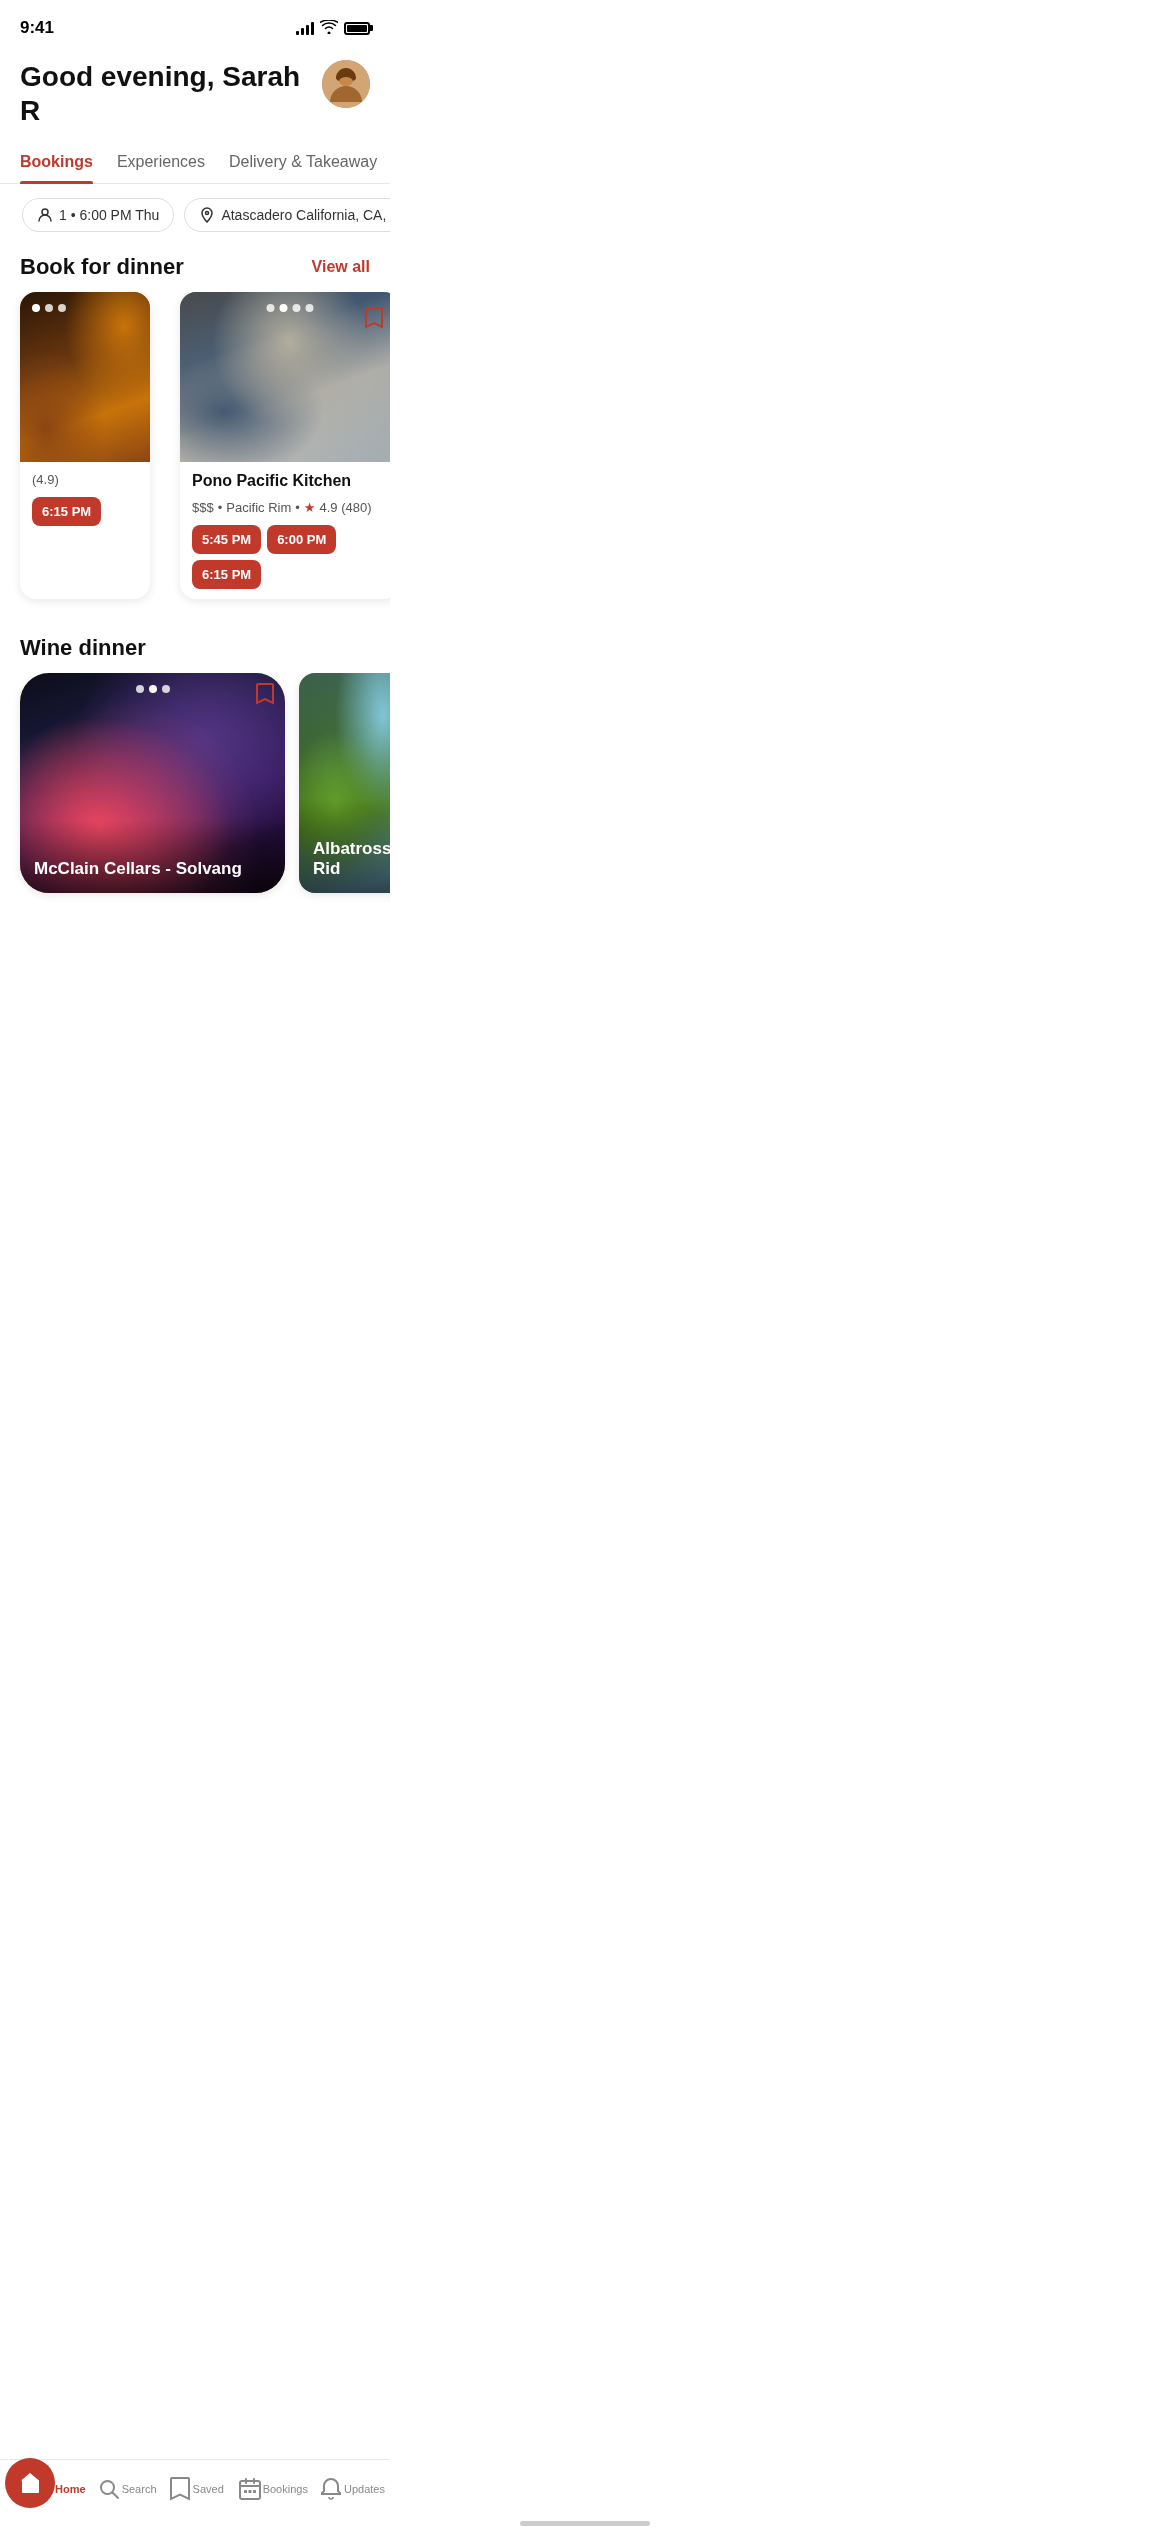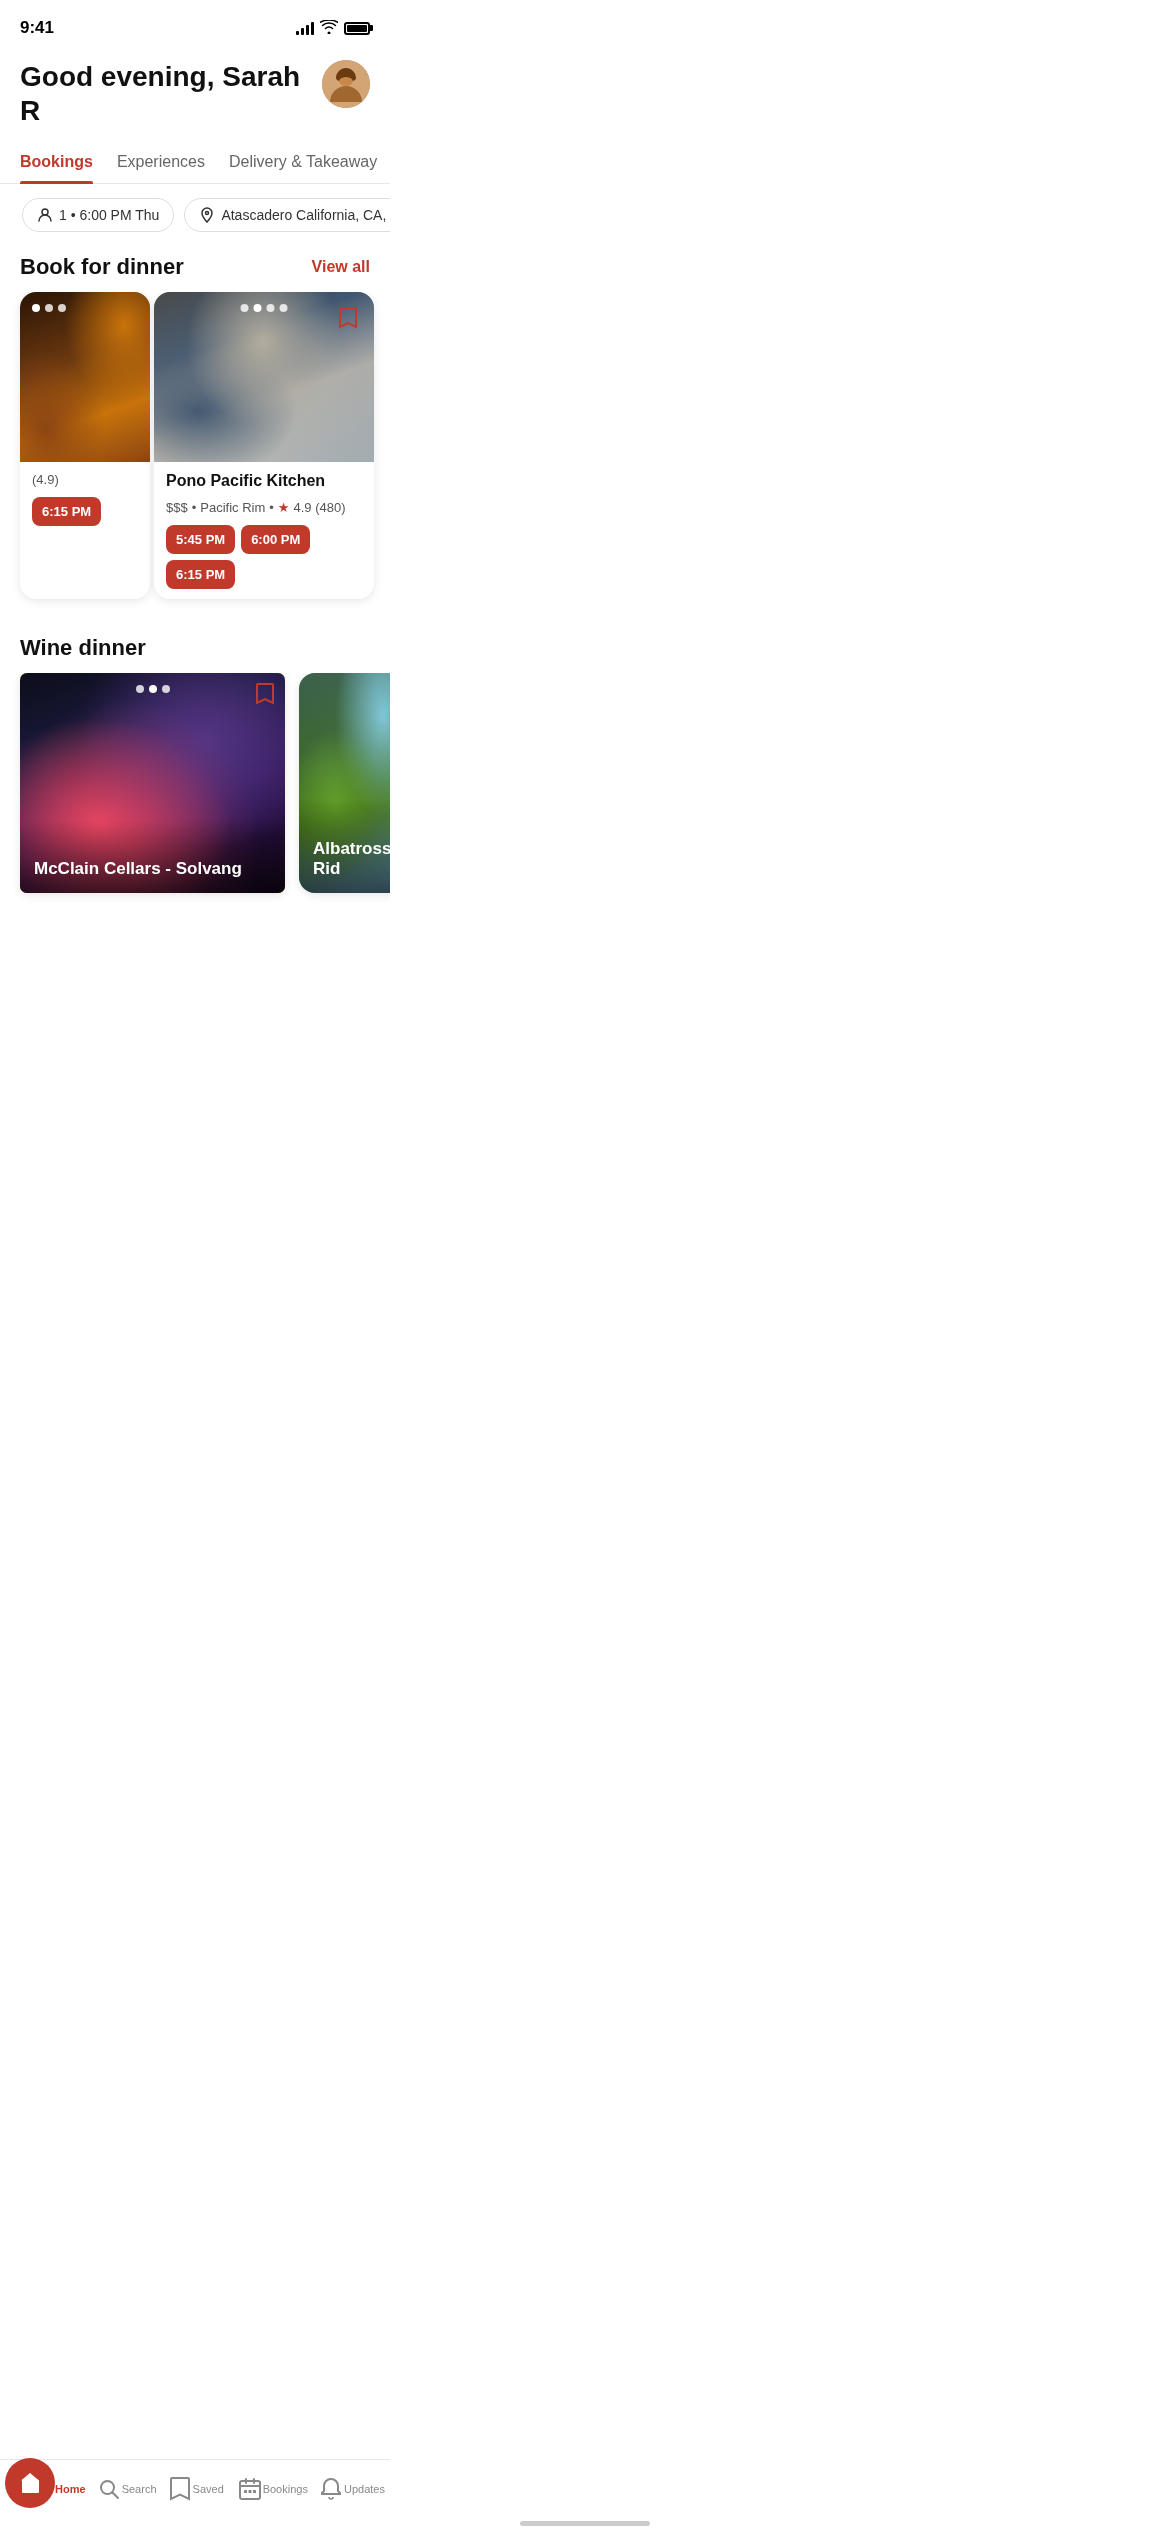--- a/index.html
+++ b/index.html
@@ -178,21 +178,21 @@
     .view-all {
       font-size: 16px;
       font-weight: 600;
       color: #c0392b;
       cursor: pointer;
     }
 
     
     .cards-scroll {
       display: flex;
-      gap: 4px;
+      gap: 30px;
       padding: 0 20px 20px;
       overflow-x: auto;
       scrollbar-width: none;
     }
     .cards-scroll::-webkit-scrollbar { display: none; }
 
     .restaurant-card {
       flex-shrink: 0;
       width: 220px;
       border-radius: 16px;
@@ -283,21 +283,21 @@
       gap: 14px;
       padding: 0 20px 20px;
       overflow-x: auto;
       scrollbar-width: none;
     }
     .wine-grid::-webkit-scrollbar { display: none; }
 
     .wine-card {
       flex-shrink: 0;
       width: 265px;
-      border-radius: 7px;
+      border-radius: 29px;
       overflow: hidden;
       box-shadow: 0 2px 10px rgba(0,0,0,0.1);
       background: #fde047;
       cursor: pointer;
       position: relative;
     }
     .wine-card-partial {
       flex-shrink: 0;
       width: 120px;
       border-radius: 16px;

